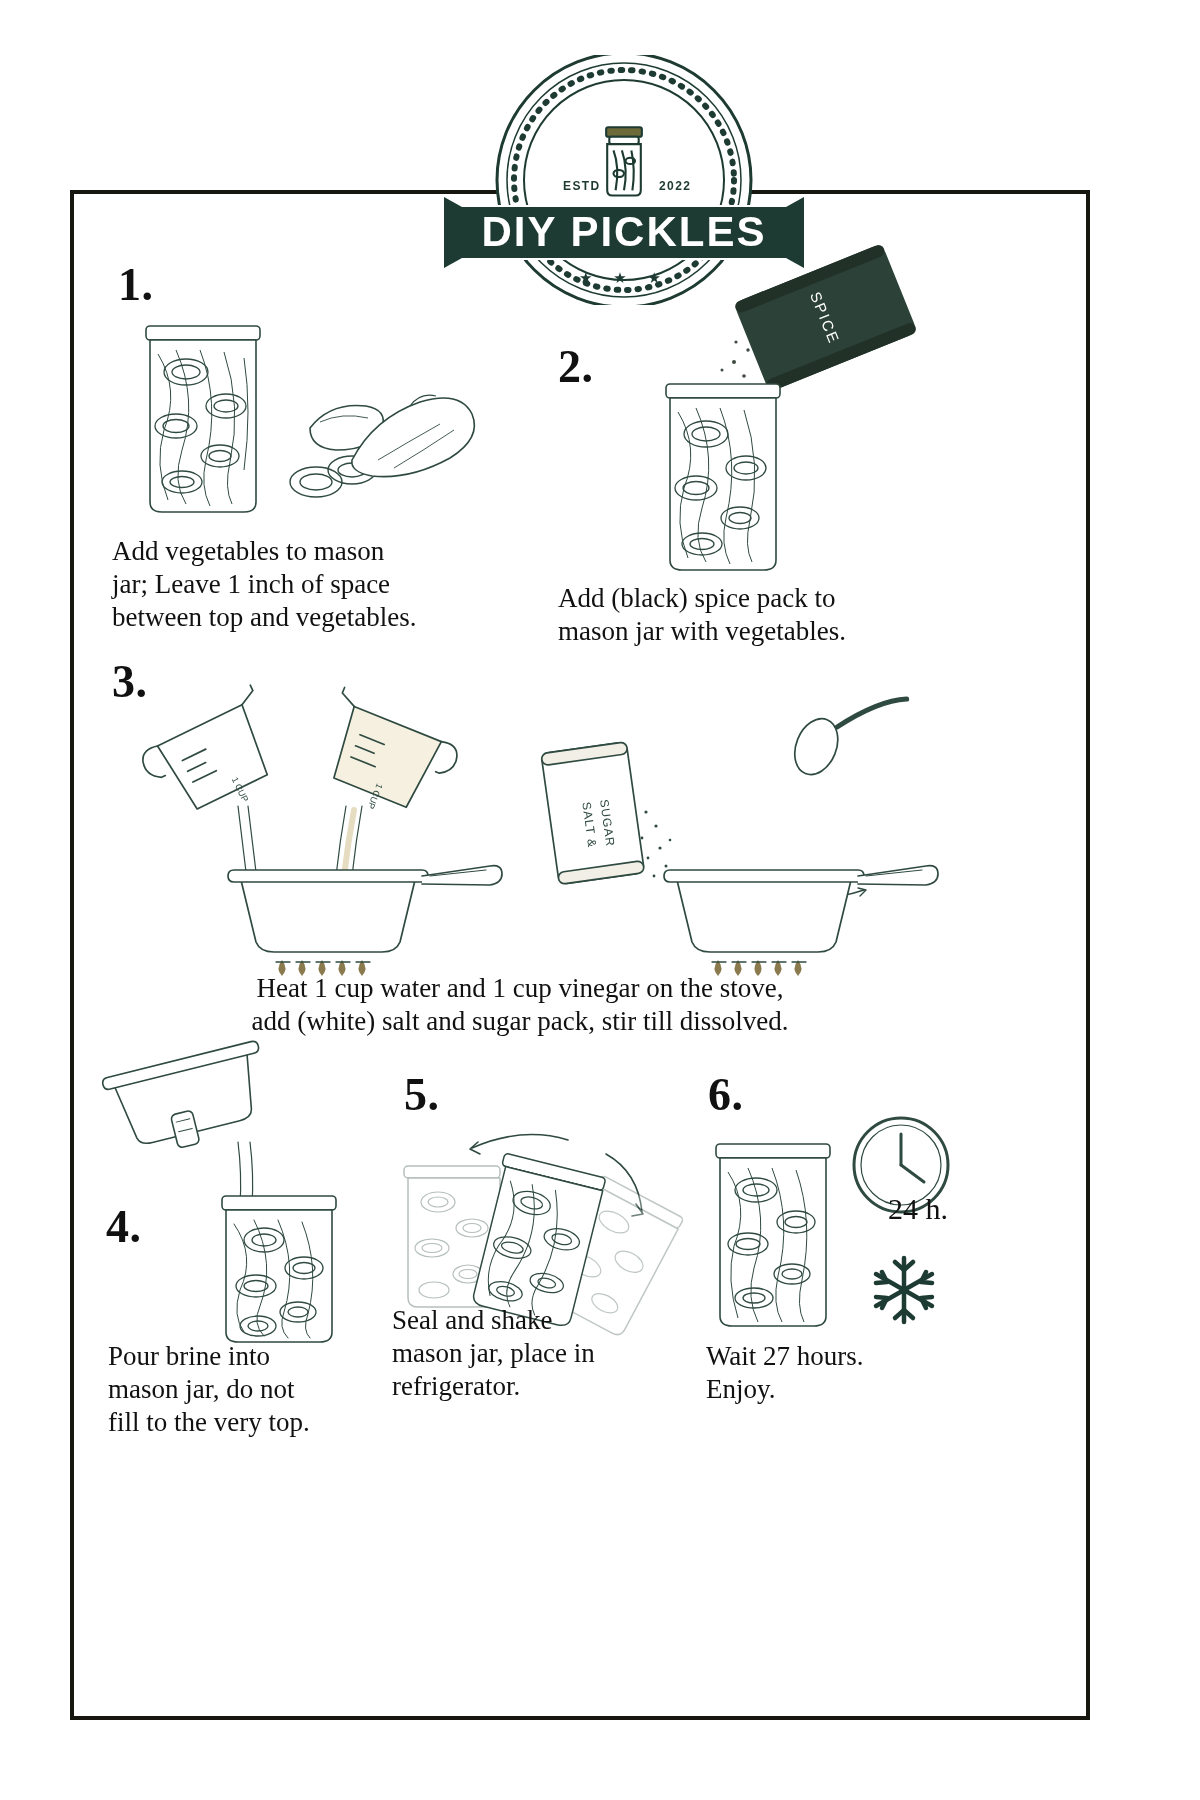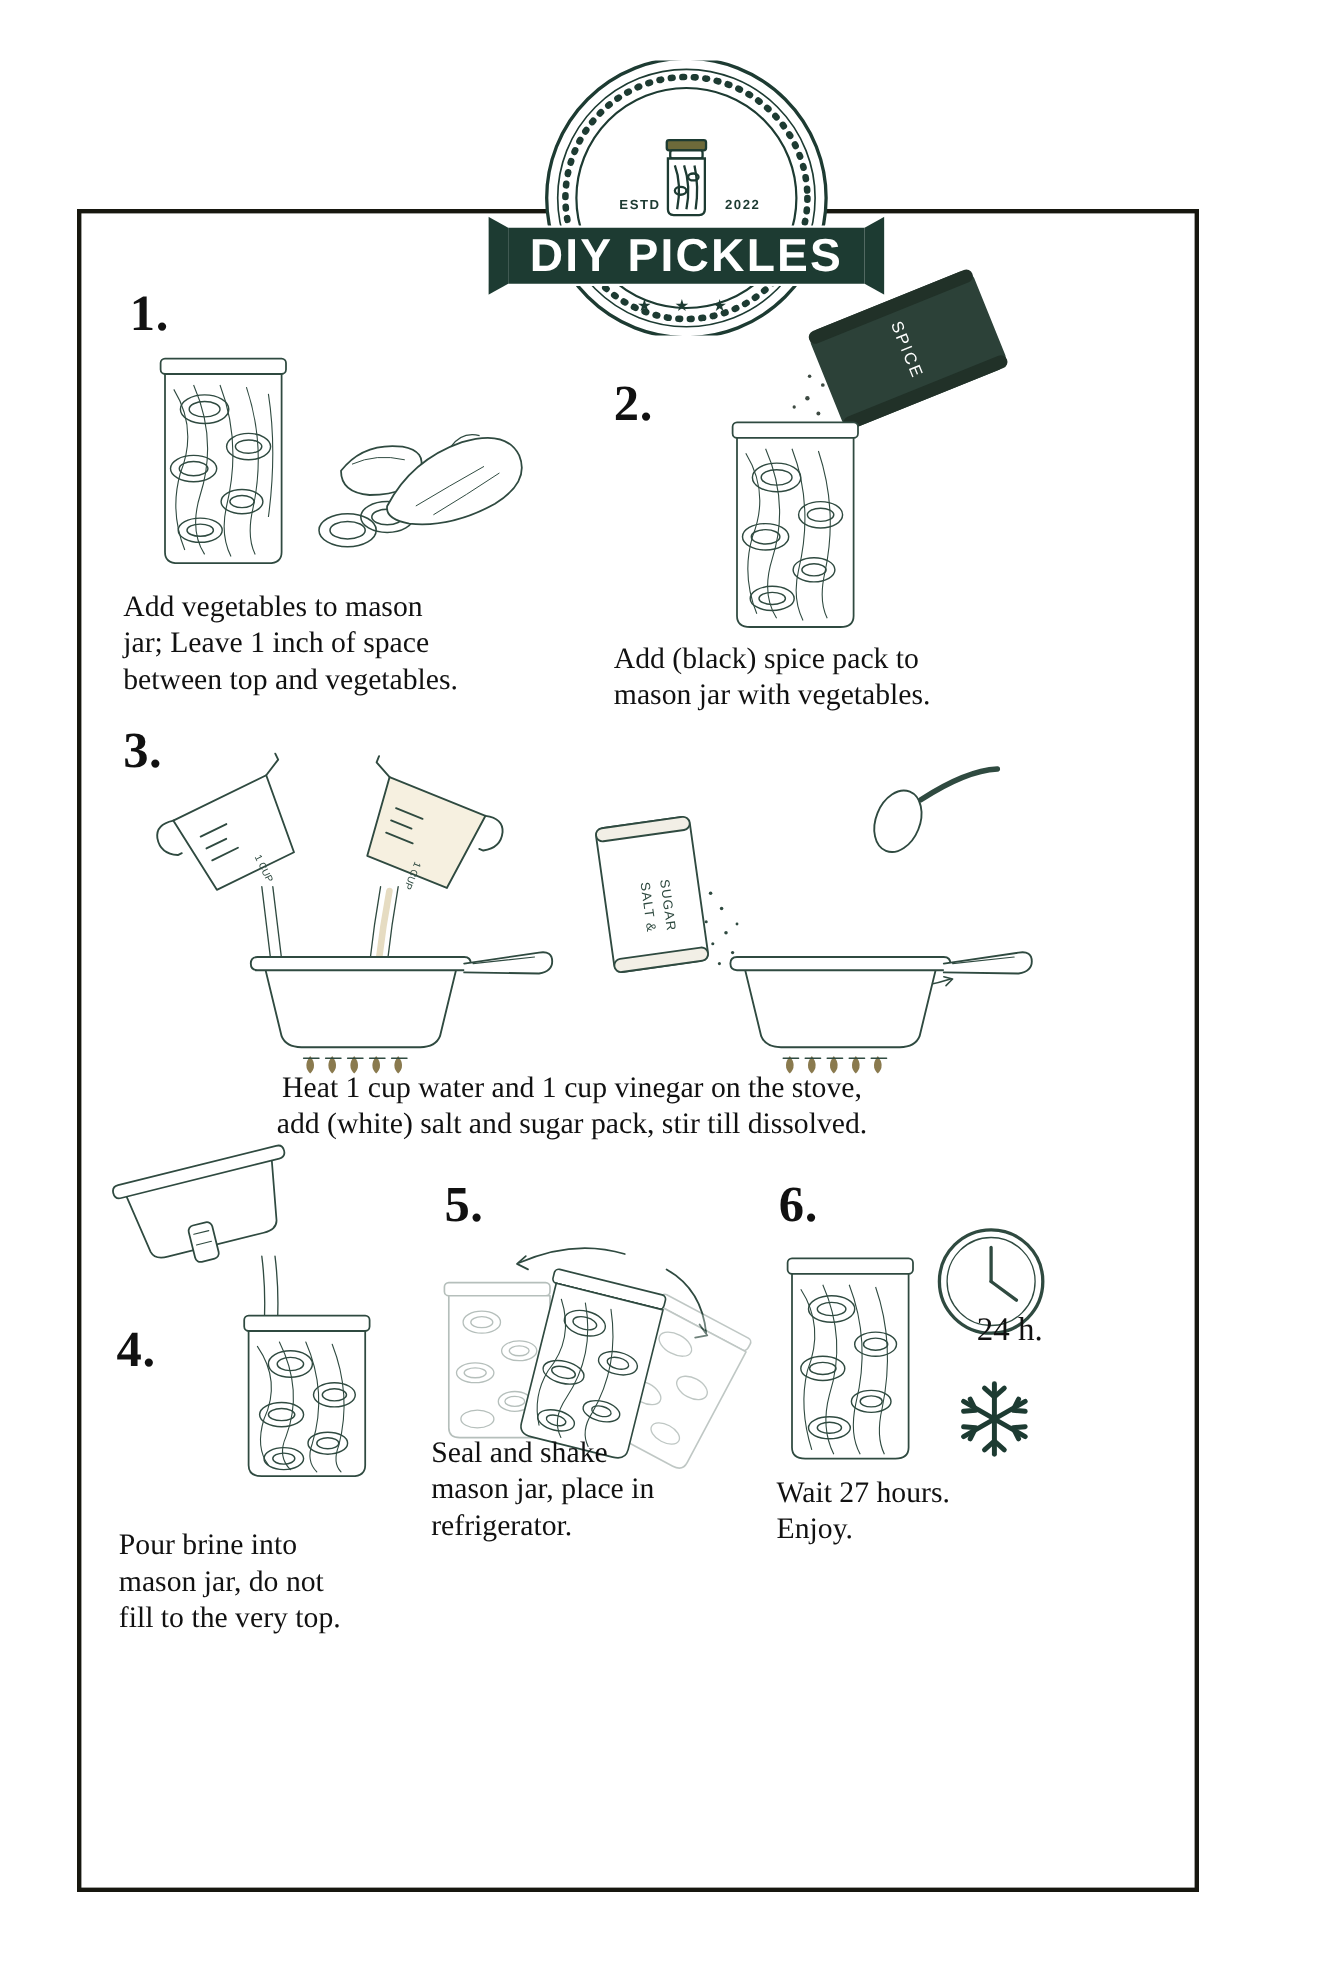--- a/index.html
+++ b/index.html
@@ -66,21 +66,21 @@
   #num2 { left: 558px; top: 340px; }
   #art2 { left: 630px; top: 250px; }
   #cap2 { left: 558px; top: 582px; width: 400px; }
 
   #num3 { left: 112px; top: 655px; }
   #art3 { left: 130px; top: 690px; }
   #cap3 { left: 170px; top: 972px; width: 700px; text-align: center; }
 
   #num4 { left: 106px; top: 1200px; }
   #art4 { left: 110px; top: 1050px; }
-  #cap4 { left: 108px; top: 1340px; width: 300px; margin-top: 48px; }
+  #cap4 { left: 108px; top: 1340px; width: 300px; }
 
   #num5 { left: 404px; top: 1068px; }
   #art5 { left: 392px; top: 1120px; }
   #cap5 { left: 392px; top: 1304px; width: 300px; }
 
   #num6 { left: 708px; top: 1068px; }
   #art6 { left: 700px; top: 1130px; }
   #cap6 { left: 706px; top: 1340px; width: 300px; }
 
   .hours-label {

